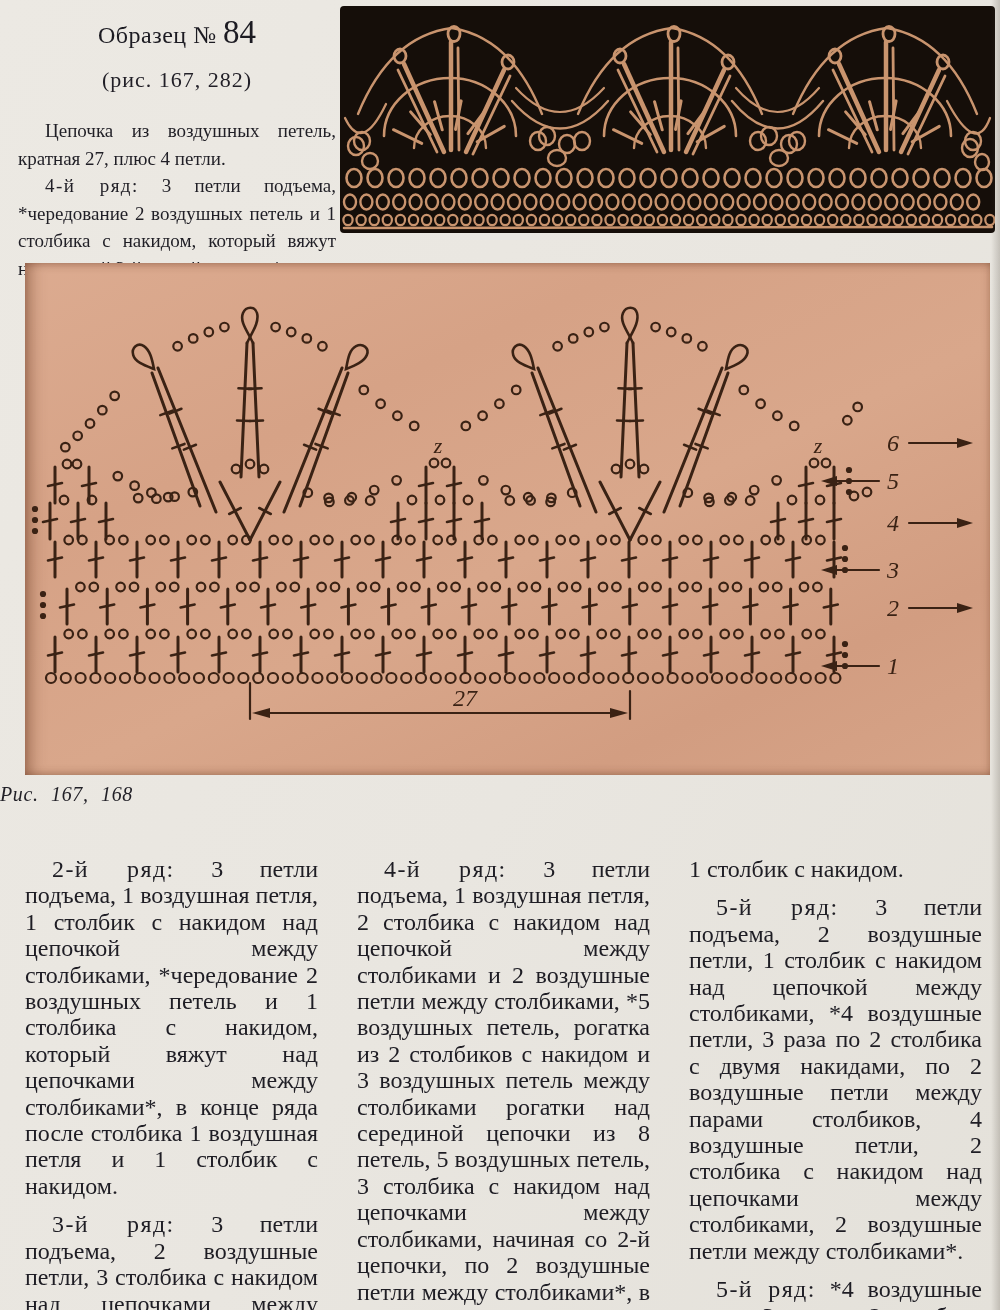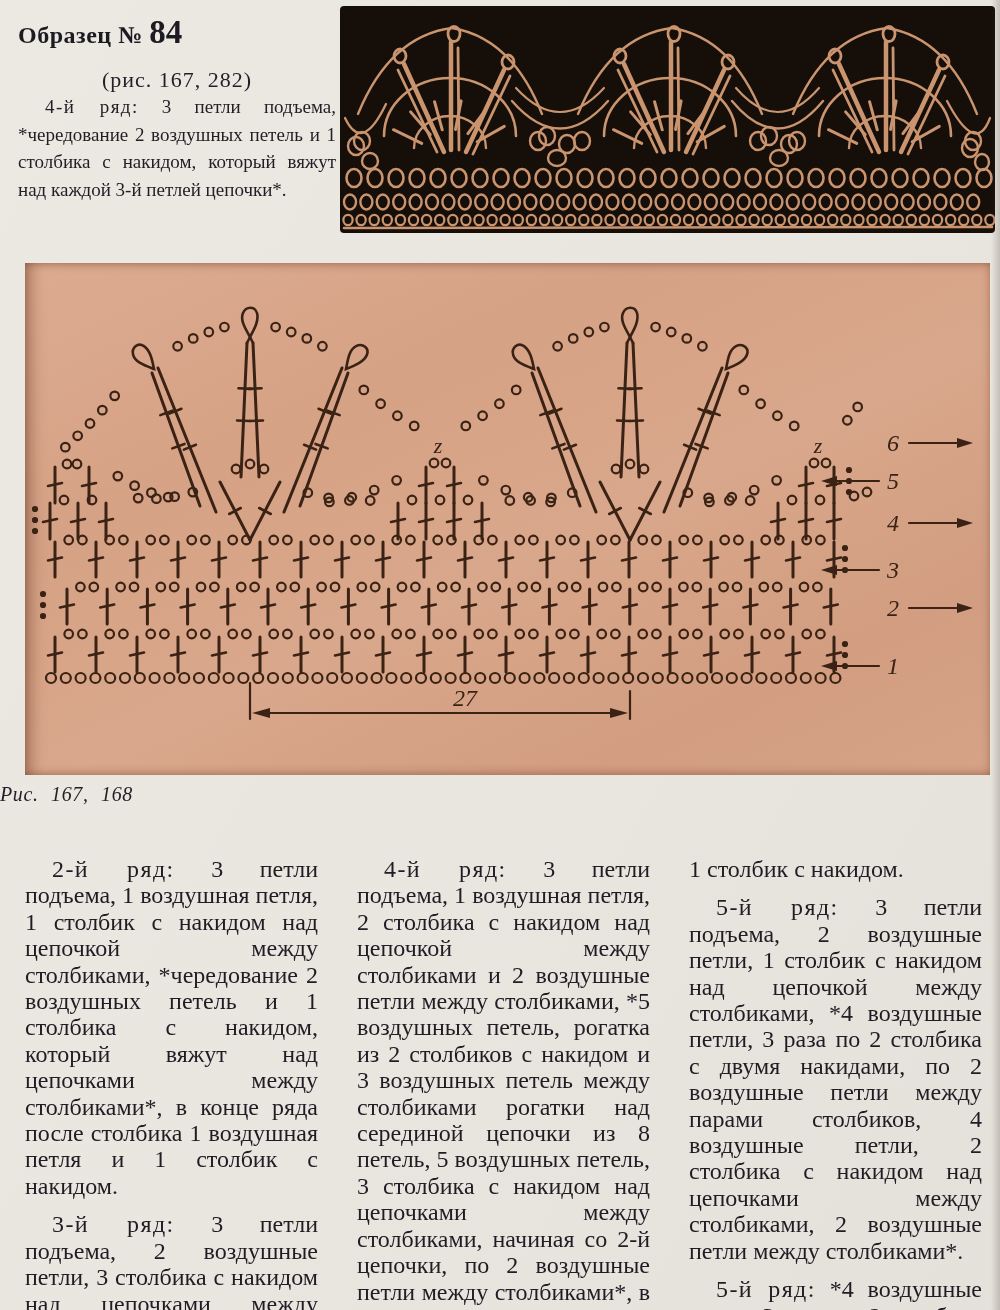--- a/index.html
+++ b/index.html
@@ -3,21 +3,21 @@
 <meta charset="utf-8">
 <style>
   html,body{margin:0;padding:0;background:#b9b5ac;}
   .page{position:relative;width:1000px;height:1310px;overflow:hidden;
         background:linear-gradient(120deg,#ece9e3 0%,#e9e6e0 55%,#e4e1da 100%);
         font-family:"Liberation Serif",serif;color:#211f27;}
   .gutter{position:absolute;right:0;top:0;width:9px;height:100%;
         background:linear-gradient(90deg,rgba(0,0,0,0),rgba(70,62,50,.22));}
   
   .intro-block{position:absolute;left:18px;top:8px;width:318px;}
-  .title{margin:6px 0 16px;text-align:left;font-size:24px;font-weight:bold;letter-spacing:.5px;color:#1c1b22;}
+  .title{margin:6px 0 16px;text-align:center;font-size:24px;font-weight:normal;letter-spacing:.5px;color:#1c1b22;}
   .title .num{font-size:33px;letter-spacing:0;}
   .subtitle{text-align:center;font-size:22px;margin-top:3px;letter-spacing:1px;}
   .intro{font-size:19px;line-height:27.5px;text-align:justify;margin:0;color:#201f26;}
   .intro.first{margin-top:24px;}
   .indent{text-indent:27px;}
   .lead{letter-spacing:1.4px;}
   
   .photo{position:absolute;left:340px;top:6px;width:655px;height:227px;margin:0;}
   .photo svg{display:block;}
   
@@ -34,20 +34,21 @@
   .para{font-size:24px;line-height:26.4px;text-align:justify;margin:12px;color:#1e1d24;}
 </style>
 </head>
 <body>
 
 <div class="page">
 
   <section class="intro-block">
     <h1 class="title"><span>Образец №</span> <span class="num">84</span></h1>
     <div class="subtitle">(рис. 167, 282)</div>
+    <p class="intro first indent">Цепочка из воздушных петель, кратная 27, плюс 4 петли.</p>
     <p class="intro indent"><span class="lead">4-й ряд:</span> <span>3 петли подъема, *чередование 2 воздушных петель и 1 столбика с накидом, который вяжут над каждой 3-й петлей цепочки*.</span></p>
   </section>
 
   <figure class="photo">
     <svg id="photo-svg" width="655" height="227" viewBox="0 0 655 227">
         <rect x="0" y="0" width="655" height="227" rx="4" fill="#150e09"></rect>
         <ellipse cx="14" cy="172" rx="7.5" ry="9" fill="none" stroke="#c9946e" stroke-width="2.6"></ellipse>
         <ellipse cx="35" cy="172" rx="7.5" ry="9" fill="none" stroke="#c9946e" stroke-width="2.6"></ellipse>
         <ellipse cx="56" cy="172" rx="7.5" ry="9" fill="none" stroke="#c9946e" stroke-width="2.6"></ellipse>
         <ellipse cx="77" cy="172" rx="7.5" ry="9" fill="none" stroke="#c9946e" stroke-width="2.6"></ellipse>

